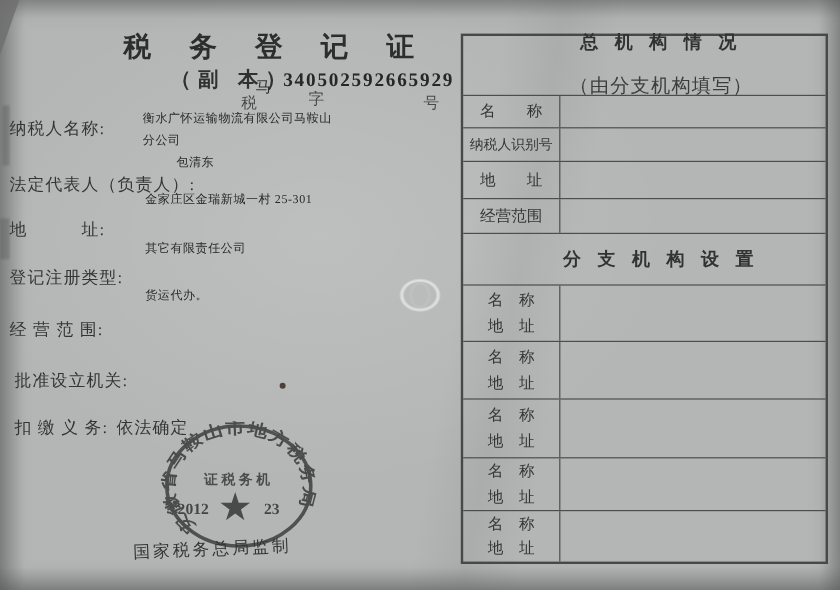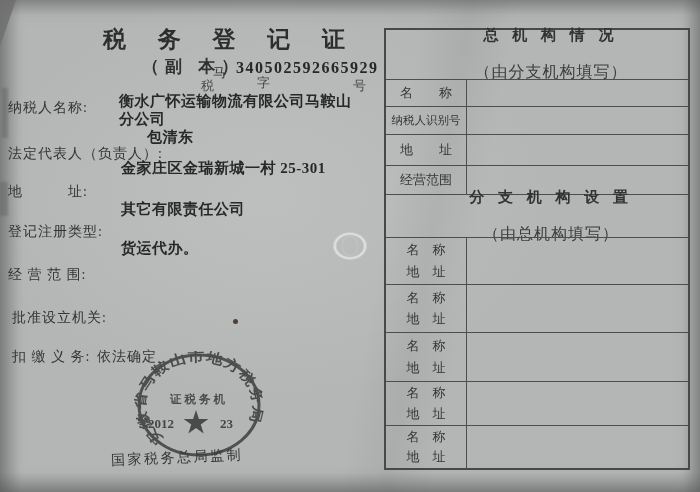--- a/index.html
+++ b/index.html
@@ -24,21 +24,21 @@
       linear-gradient(100deg, rgba(0,0,0,0) 54%, rgba(92,94,93,.10) 60%, rgba(0,0,0,0) 66%);
   }
   .content{position:absolute;inset:0;z-index:2;}
   .abs{position:absolute;white-space:nowrap;}
   .title{font-size:23px;font-weight:700;letter-spacing:13px;color:#2c2e2d;}
   .copy{font-size:17px;font-weight:600;letter-spacing:6px;}
   .prefix{font-size:13px;}
   .certno{font-size:16px;font-weight:700;letter-spacing:1.5px;color:#262827;}
   .serial{font-size:13px;color:#474948;}
   .lab{font-size:14px;letter-spacing:1px;color:#343635;}
-  .val{font-size:15px;font-weight:700;letter-spacing:.5px;color:#272928;}
+  .val{font-size:10px;font-weight:400;letter-spacing:.5px;color:#272928;}
   .footer{font-size:14px;letter-spacing:2.5px;transform:rotate(-2.5deg);color:#343635;}
   
   .rtable{position:absolute;left:384px;top:28px;width:302px;height:438px;
     border:2px solid #474948;display:flex;flex-direction:column;}
   .thead{display:flex;flex-direction:column;align-items:center;justify-content:center;padding-left:28px;}
   .thead-title{font-size:15px;font-weight:700;letter-spacing:5px;color:#313332;}
   .thead-sub{font-size:16px;letter-spacing:1px;color:#3b3d3c;margin-top:17px;}
   .trow,.tpair{display:flex;border-top:1px solid #4c4e4d;}
   .tlabel{width:80px;border-right:1px solid #4c4e4d;display:flex;align-items:center;justify-content:center;font-size:13px;color:#343635;}
   .tlabel.small{font-size:11.5px;}
@@ -122,21 +122,20 @@
       <div class="trow" style="height:30px;">
         <div class="tlabel">地　　址</div>
         <div class="tval"></div>
       </div>
       <div class="trow" style="height:28px;">
         <div class="tlabel">经营范围</div>
         <div class="tval"></div>
       </div>
       <div class="thead" style="height:42px;border-top:1px solid #4c4e4d;">
         <div class="thead-title">分 支 机 构 设 置</div>
-        <div class="thead-sub">（由总机构填写）</div>
       </div>
       <div class="tpair" style="height:46px;">
         <div class="tlabel two">
           <div>名　称</div>
           <div>地　址</div>
         </div>
         <div class="tval"></div>
       </div>
       <div class="tpair" style="height:47px;">
         <div class="tlabel two">

